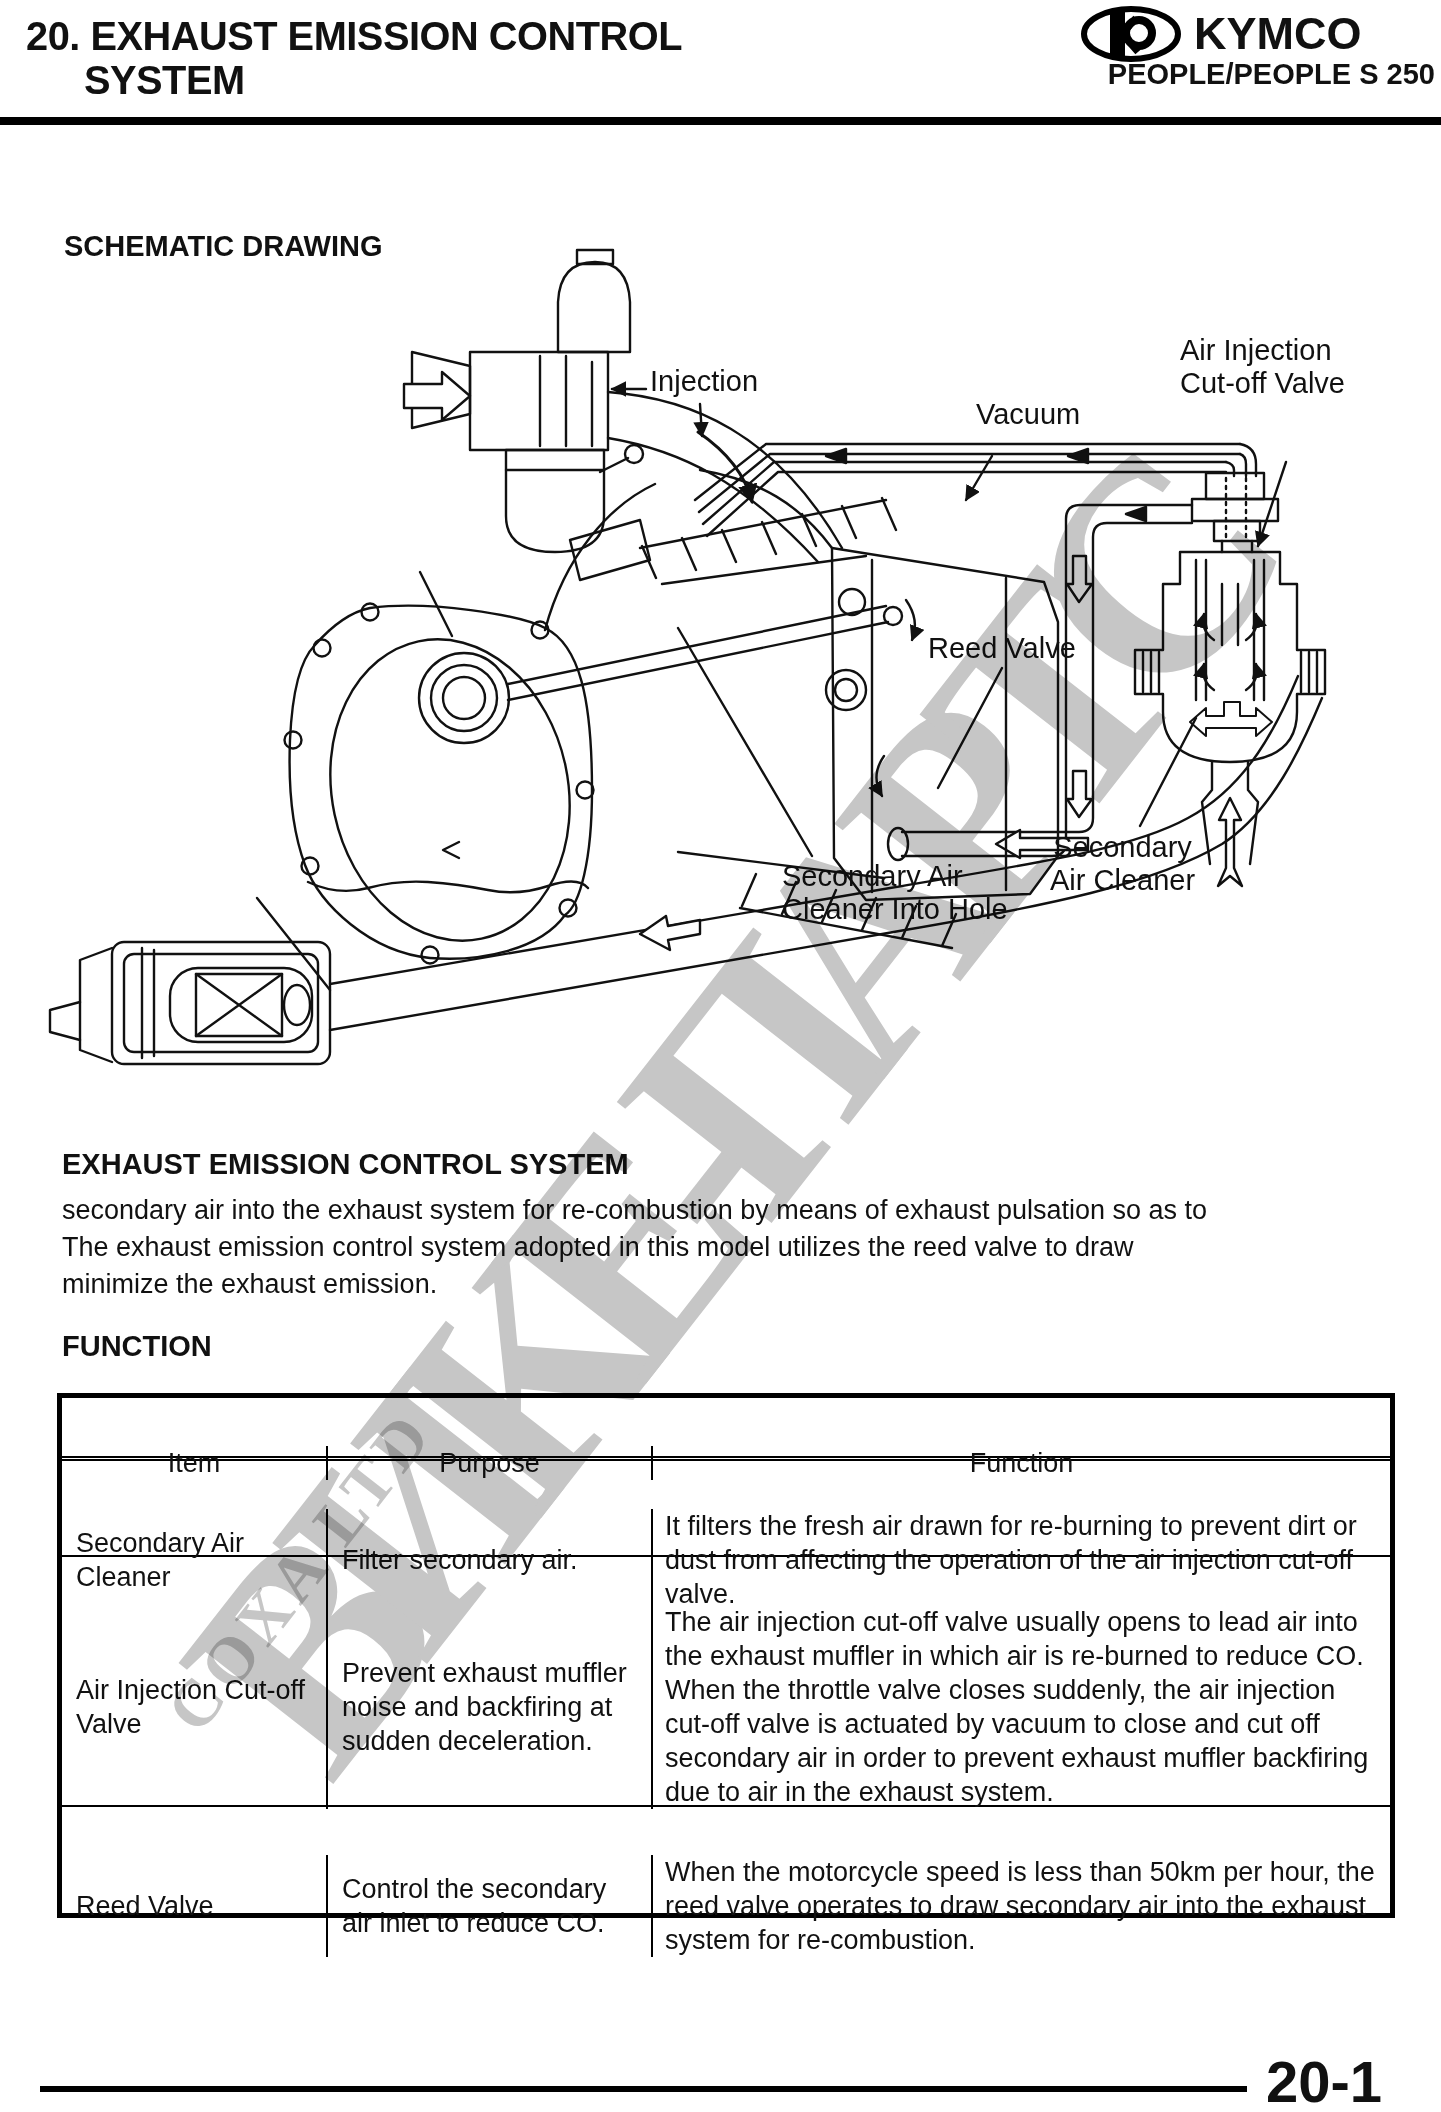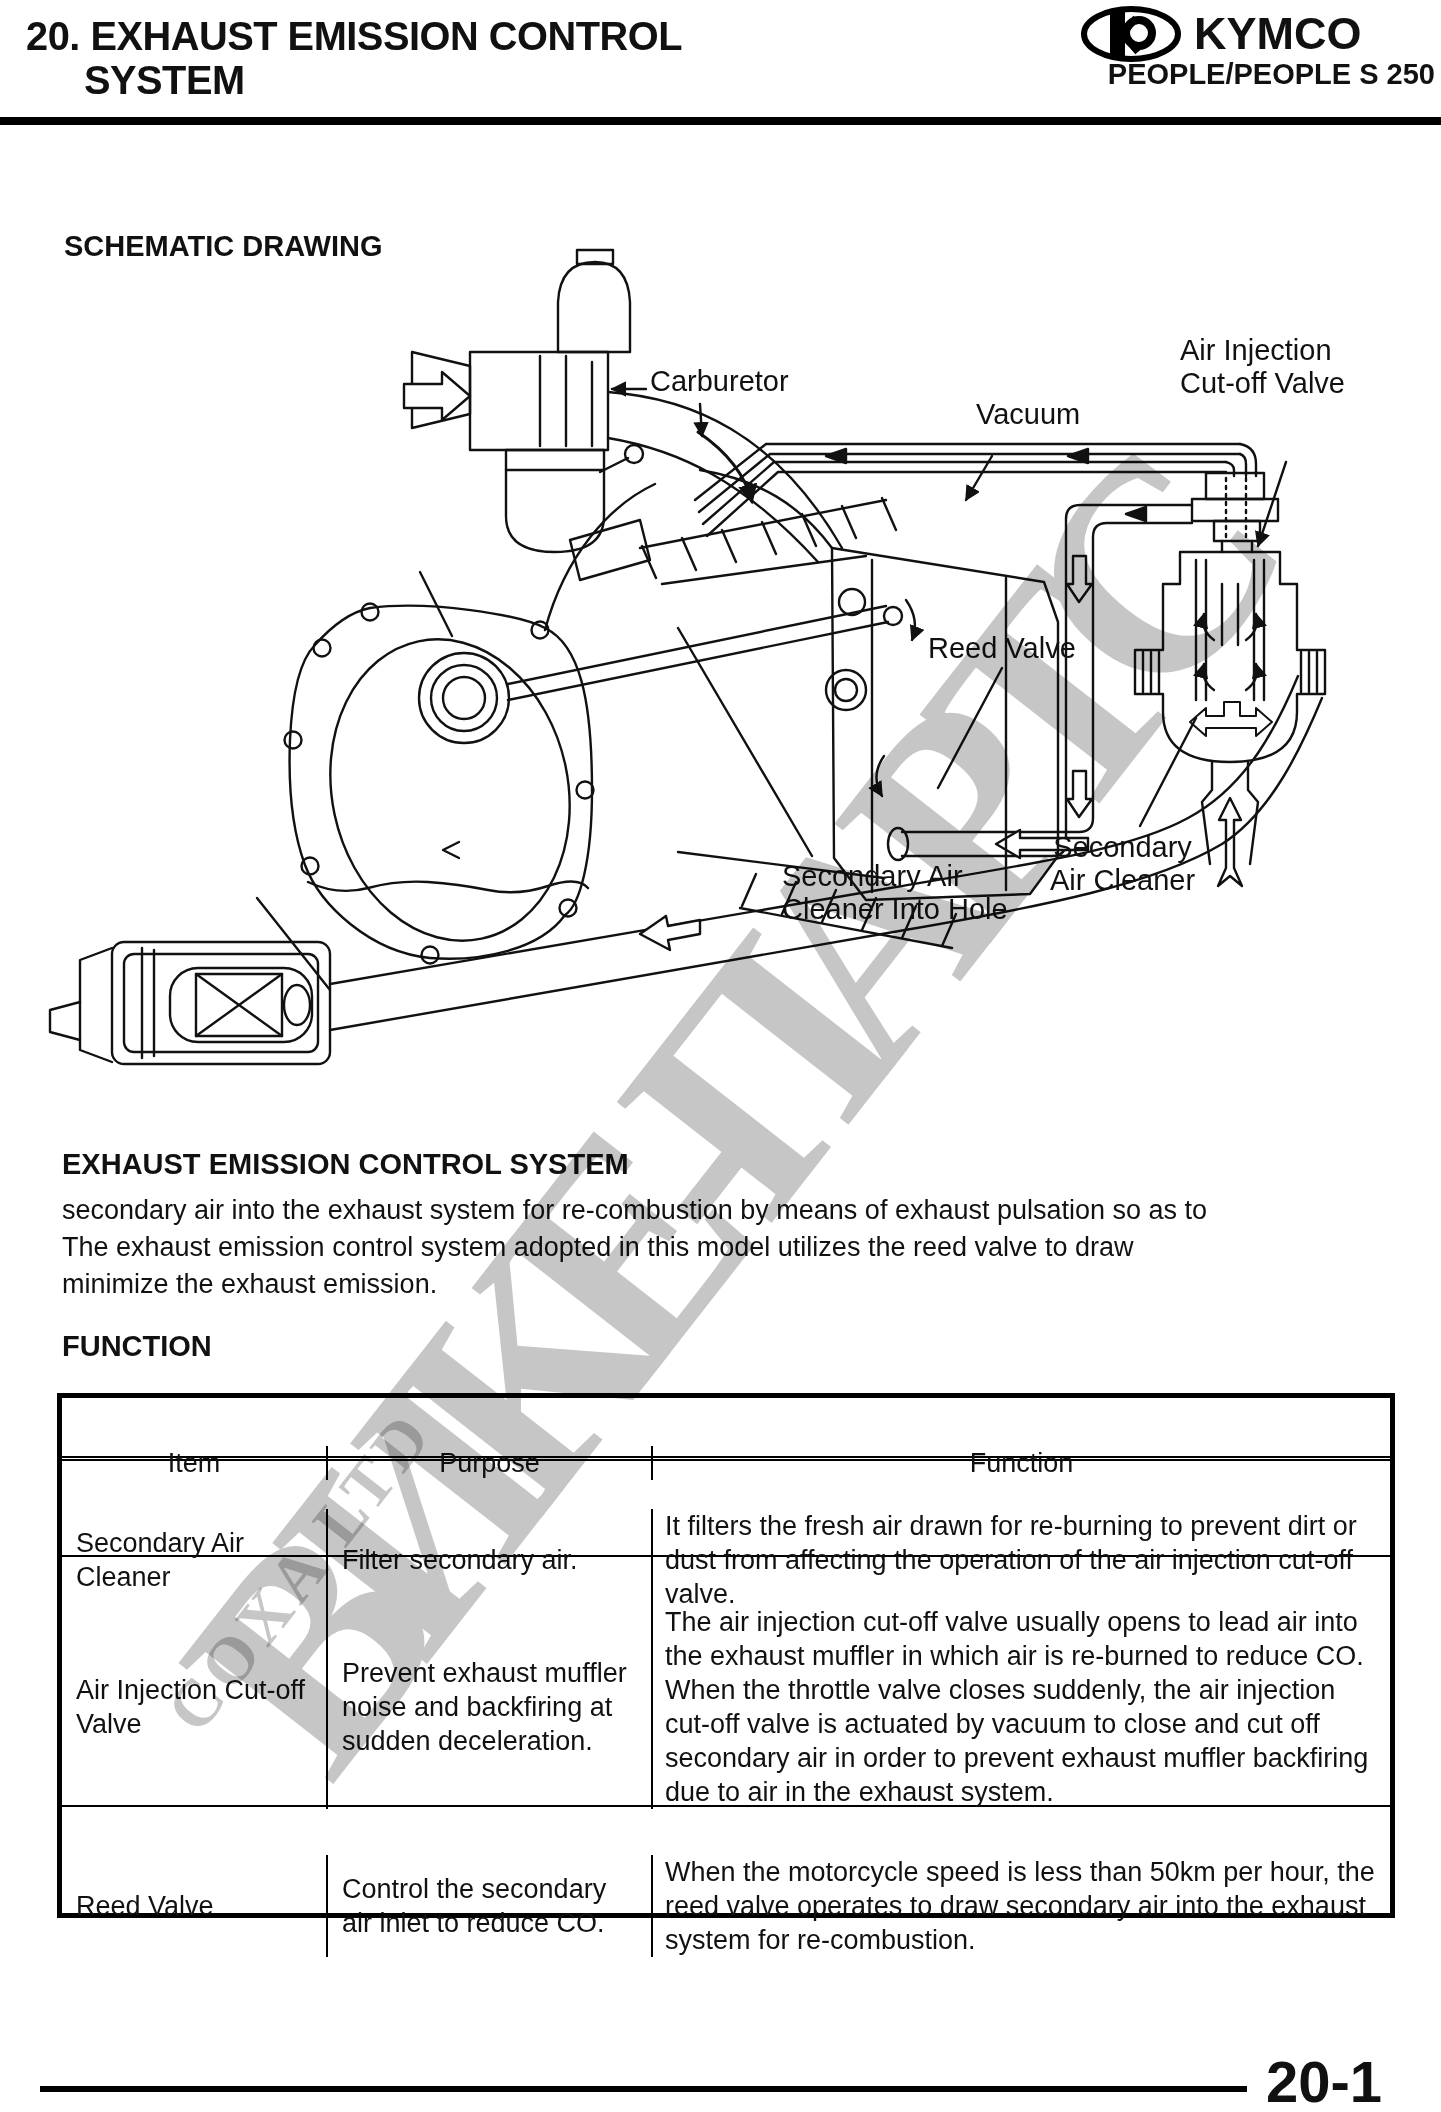--- a/index.html
+++ b/index.html
@@ -193,21 +193,21 @@
       <line x1="1286" y1="462" x2="1258" y2="546" marker-end="url(#mhead)"></line>
       <line x1="1002" y1="668" x2="938" y2="788"></line>
       <line x1="1140" y1="826" x2="1196" y2="718"></line>
       <line x1="812" y1="856" x2="678" y2="628"></line>
       <line x1="420" y1="572" x2="452" y2="636"></line>
       <line x1="257" y1="898" x2="330" y2="990"></line>
     </g>
   </g>
 </svg>
 
-<div class="abs dlabel" style="left:650px;top:365px;z-index:3;">Carburetor</div>
+<div class="abs dlabel" style="left:650px;top:365px;z-index:3;">Injection</div>
 <div class="abs dlabel" style="left:976px;top:398px;z-index:3;">Vacuum</div>
 <div class="abs dlabel" style="left:1180px;top:334px;z-index:3;">
   <span class="ln">Air Injection</span>
   <span class="ln">Cut-off Valve</span>
 </div>
 <div class="abs dlabel" style="left:928px;top:632px;z-index:3;">Reed Valve</div>
 <div class="abs dlabel" style="left:1050px;top:831px;z-index:3;text-align:center;">
   <span class="ln">Secondary</span>
   <span class="ln">Air Cleaner</span>
 </div>

